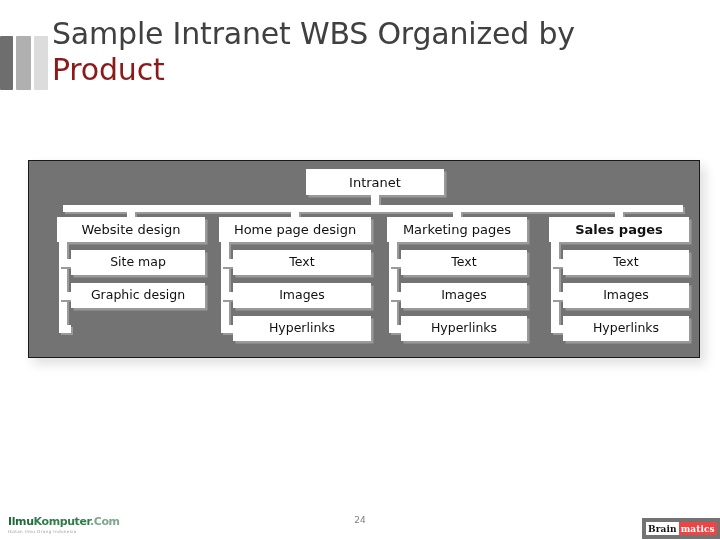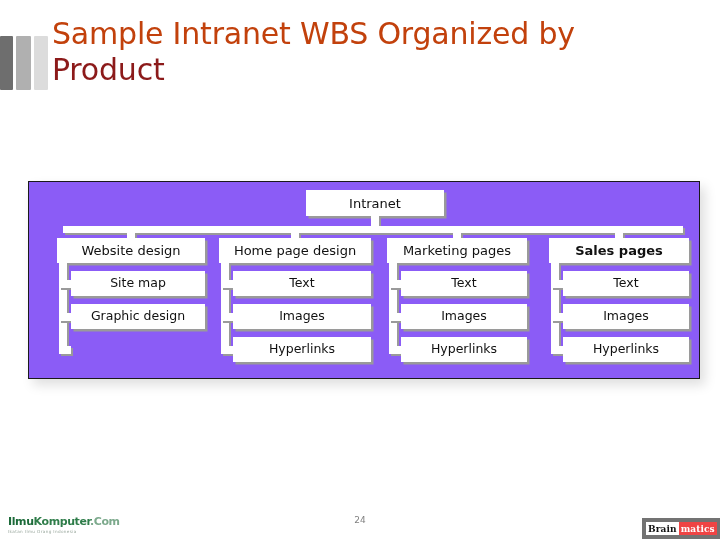--- a/index.html
+++ b/index.html
@@ -37,31 +37,31 @@
     top: 16px;
     width: 630px;
   }
   .title-line {
     font-size: 30px;
     line-height: 36px;
     font-weight: 400;
     letter-spacing: -0.2px;
     white-space: nowrap;
   }
-  .title-line-1 { color: #c2410c; }
+  .title-line-1 { color: #404040; }
   .title-line-2 { color: #8c1a1a; }
 
   
   #diagram-frame {
     position: absolute;
     left: 28px;
-    top: 181px;
+    top: 160px;
     width: 672px;
     height: 198px;
-    background: #8b5cf6;
+    background: #737373;
     border: 1.5px solid #1a1a1a;
     box-sizing: border-box;
     box-shadow: 5px 6px 11px rgba(0,0,0,0.13);
   }
 
   
   .node {
     position: absolute;
     background: #ffffff;
     border: 1px solid #ffffff;

